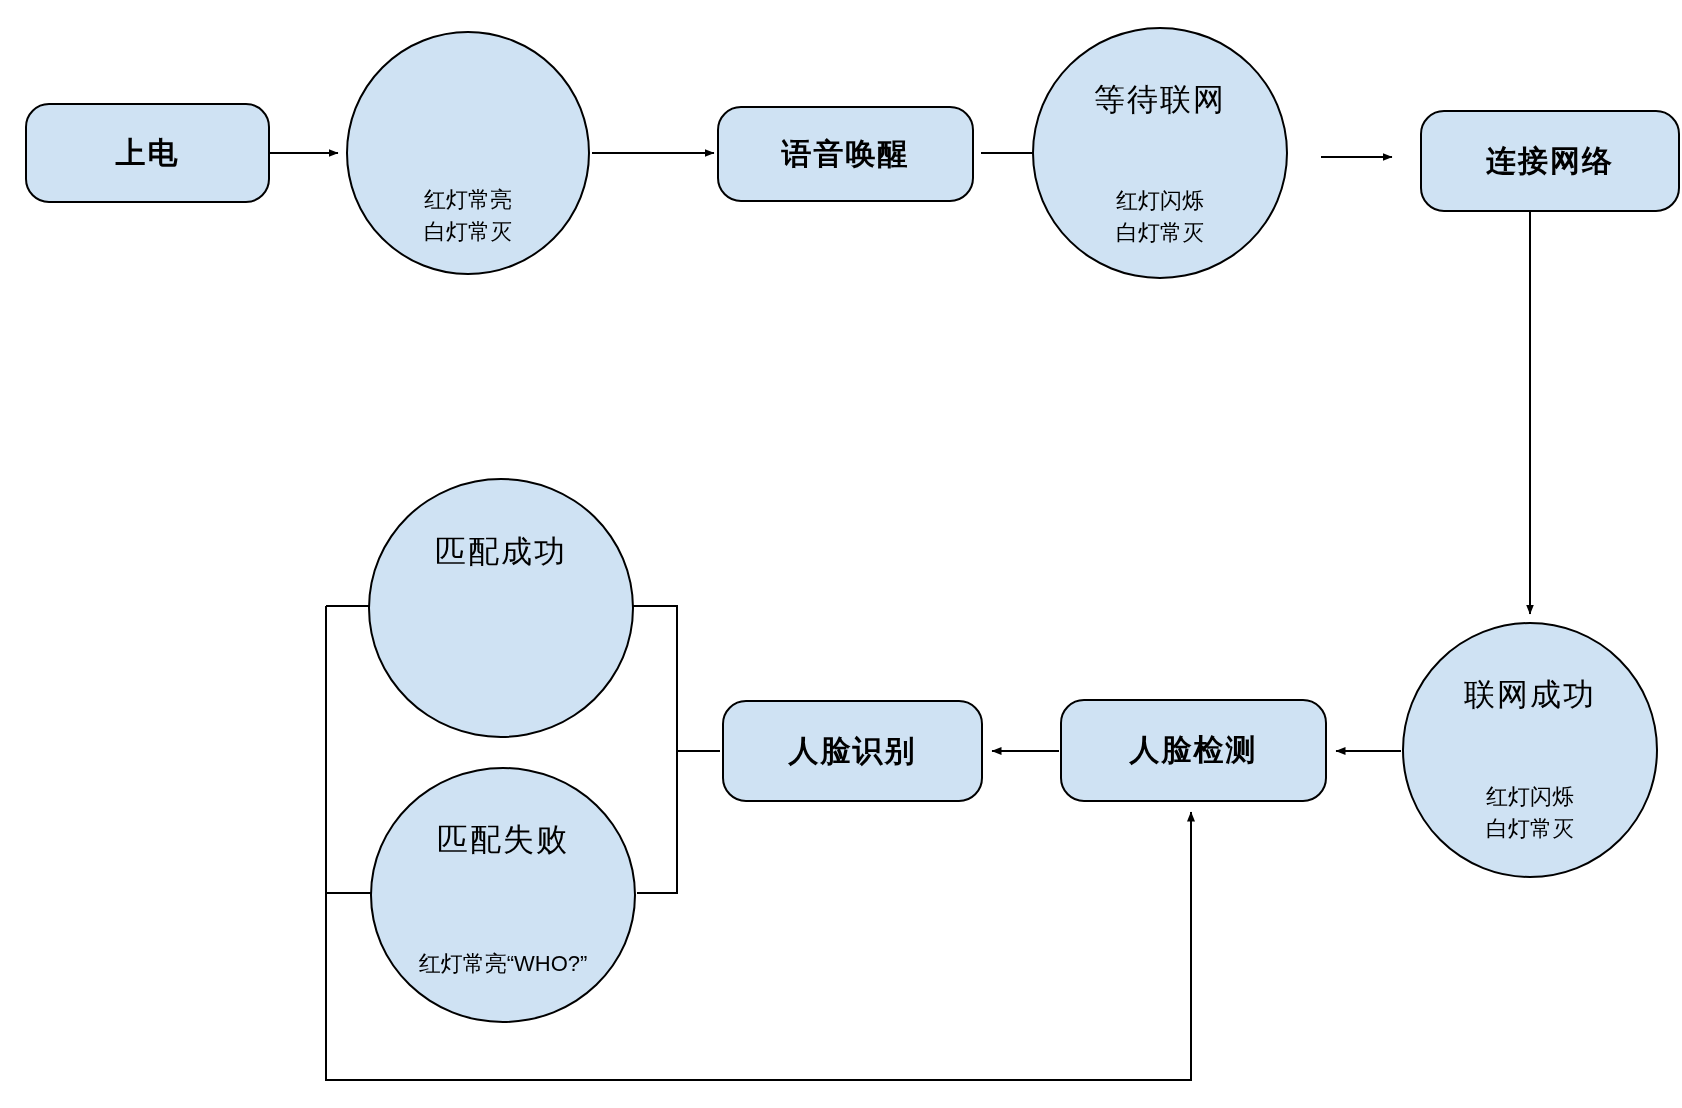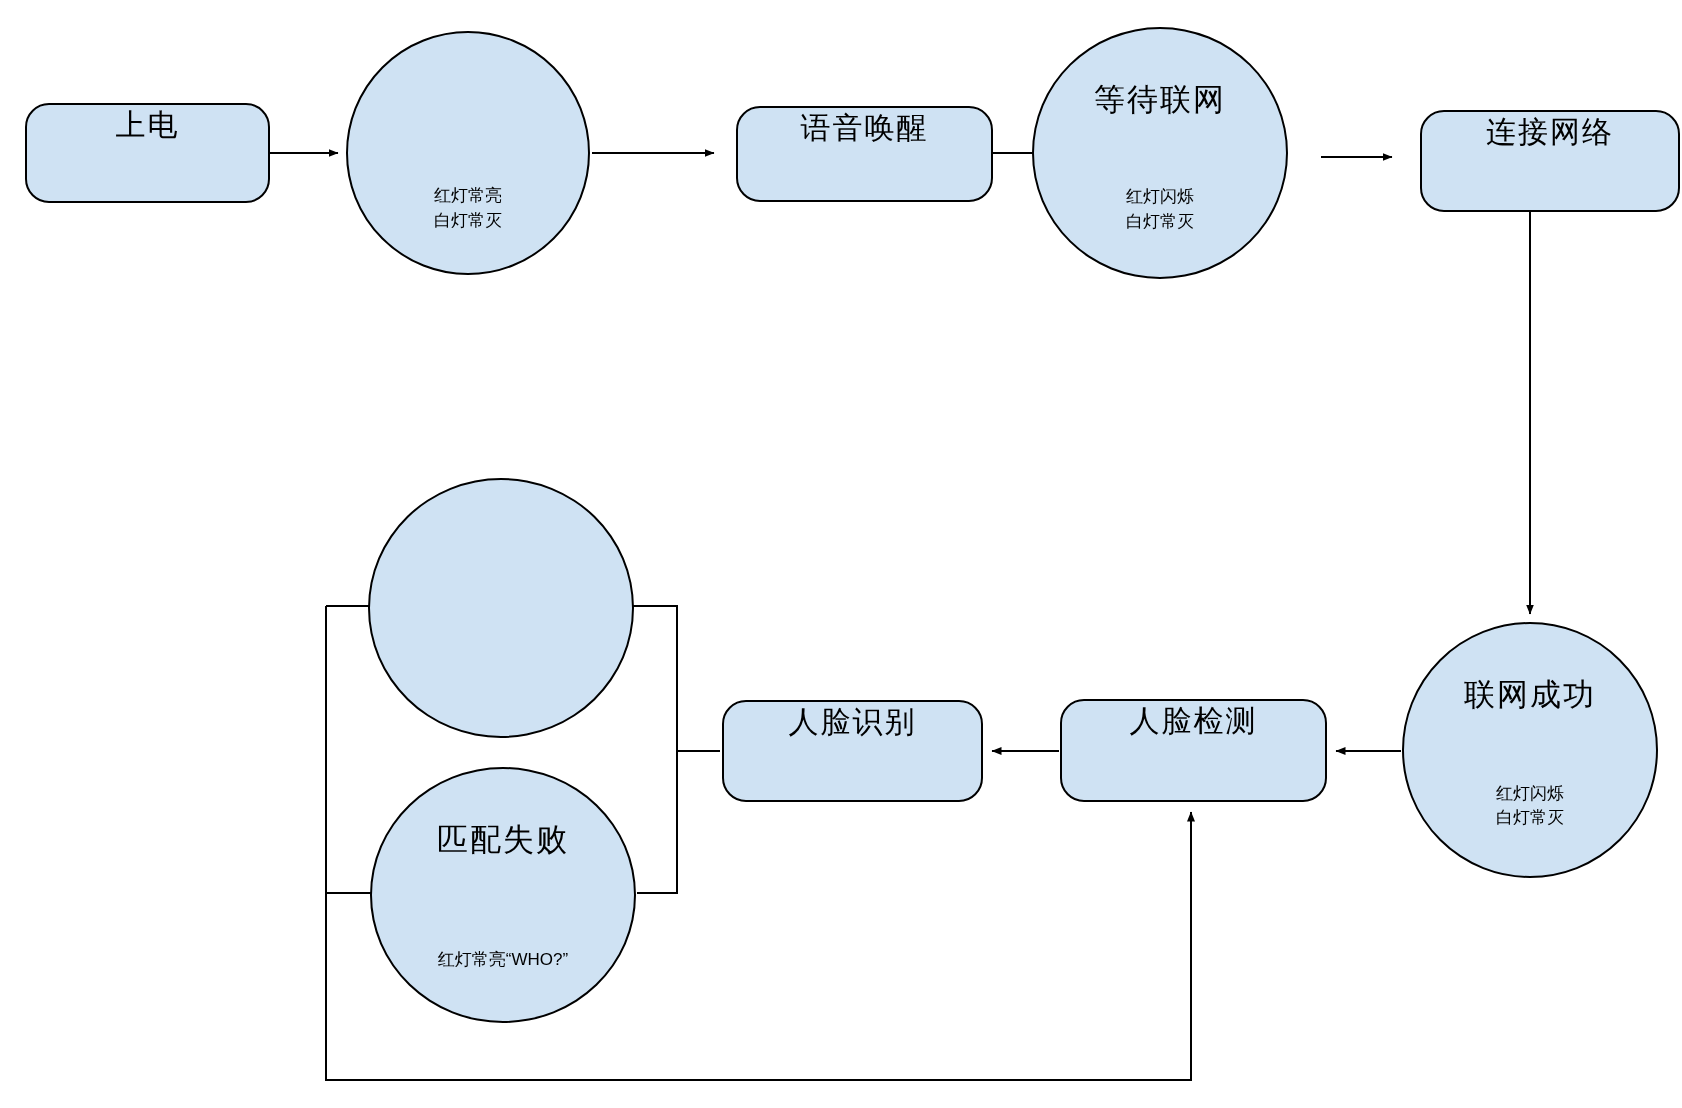--- a/index.html
+++ b/index.html
@@ -24,43 +24,44 @@
   .node {
     position: absolute;
     background: #cfe2f3;
     border: 2.5px solid #000000;
     box-sizing: border-box;
     color: #000000;
   }
   .rect-node {
     border-radius: 24px;
     display: flex;
-    align-items: flex-start;
+    align-items: center;
     justify-content: center;
     font-size: 30px;
     letter-spacing: 2px;
     text-align: center;
+    font-weight: bold;
   }
   .circle-node {
     border-radius: 50%;
   }
   .circle-title {
     position: absolute;
     left: 0; right: 0;
     top: 20%;
     text-align: center;
     font-size: 31px;
     letter-spacing: 2px;
   }
   .circle-sub {
     position: absolute;
     left: 0; right: 0;
     top: 63%;
     text-align: center;
-    font-size: 17px;
+    font-size: 22px;
     line-height: 1.45;
   }
   .circle-sub.single-line {
     top: 71%;
   }
 </style>
 </head>
 <body>
 
 <div id="canvas">
@@ -101,21 +102,21 @@
     <span>上电</span>
   </div>
 
   <div class="node circle-node" style="left:346px; top:31px; width:244px; height:244px;">
     <div class="circle-sub">
       <div>红灯常亮</div>
       <div>白灯常灭</div>
     </div>
   </div>
 
-  <div class="node rect-node" style="left:736px; top:106px; width:257px; height:96px;">
+  <div class="node rect-node" style="left:717px; top:106px; width:257px; height:96px;">
     <span>语音唤醒</span>
   </div>
 
   <div class="node circle-node" style="left:1032px; top:27px; width:256px; height:252px;">
     <div class="circle-title">等待联网</div>
     <div class="circle-sub">
       <div>红灯闪烁</div>
       <div>白灯常灭</div>
     </div>
   </div>
@@ -134,20 +135,21 @@
 
   <div class="node rect-node" style="left:722px; top:700px; width:261px; height:102px;">
     <span>人脸识别</span>
   </div>
 
   <div class="node rect-node" style="left:1060px; top:699px; width:267px; height:103px;">
     <span>人脸检测</span>
   </div>
 
   <div class="node circle-node" style="left:368px; top:478px; width:266px; height:260px;">
+    <div class="circle-title">匹配成功</div>
   </div>
 
   <div class="node circle-node" style="left:370px; top:767px; width:266px; height:256px;">
     <div class="circle-title">匹配失败</div>
     <div class="circle-sub single-line">
       <div>红灯常亮“WHO?”</div>
     </div>
   </div>
 
 </div>

